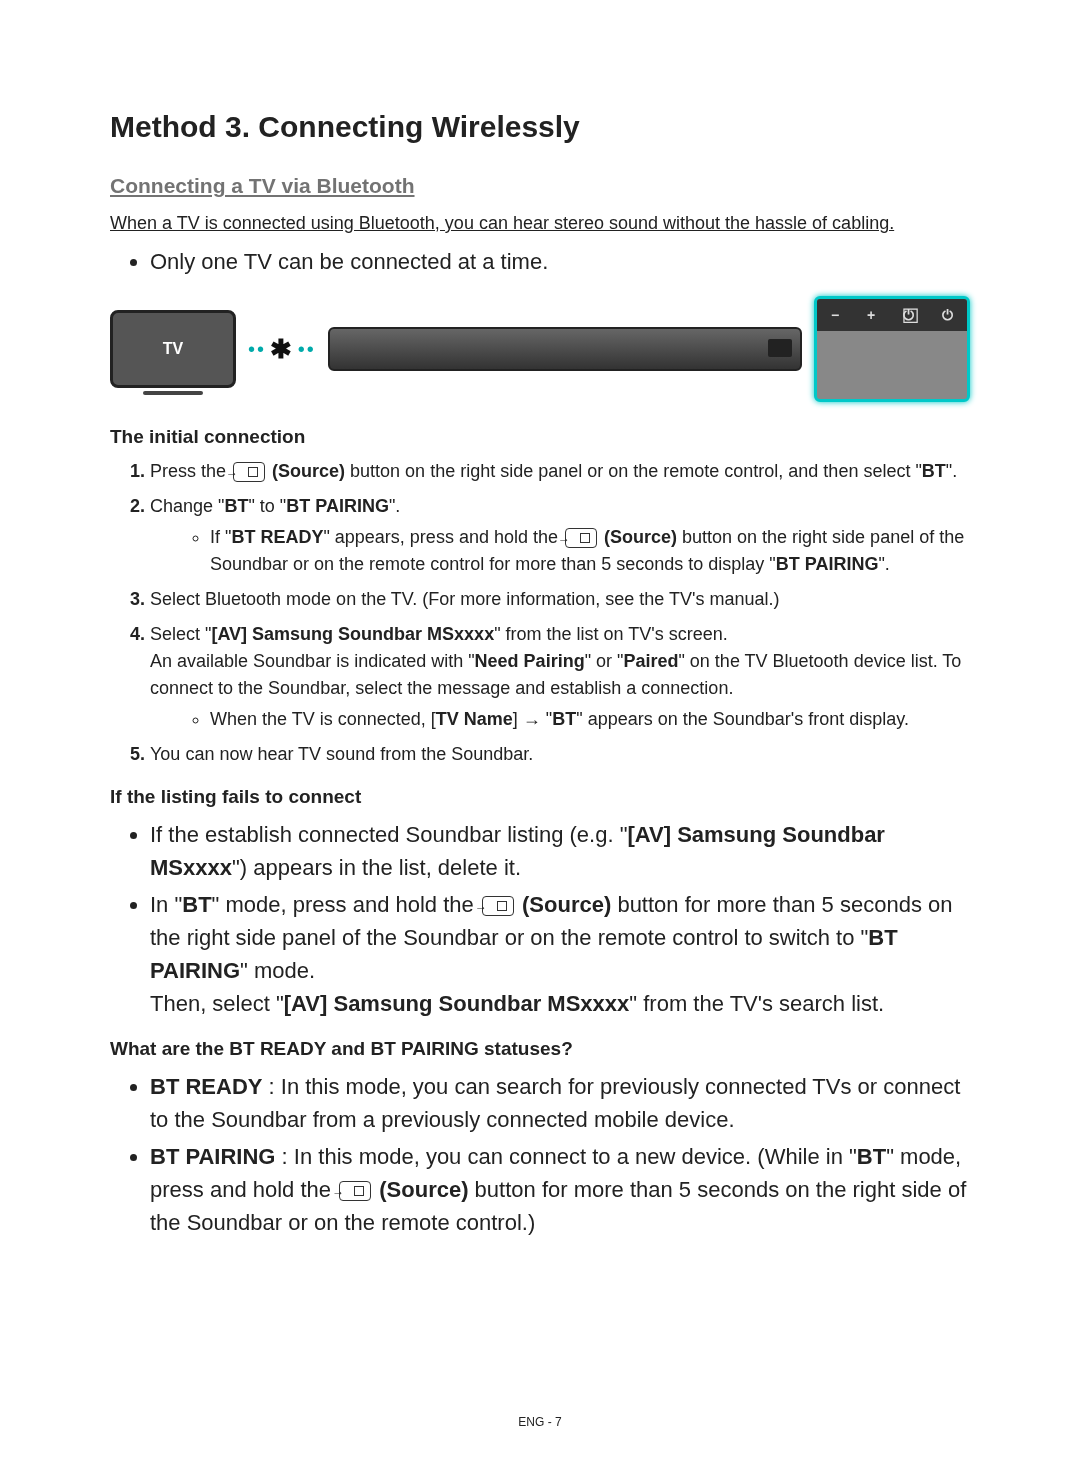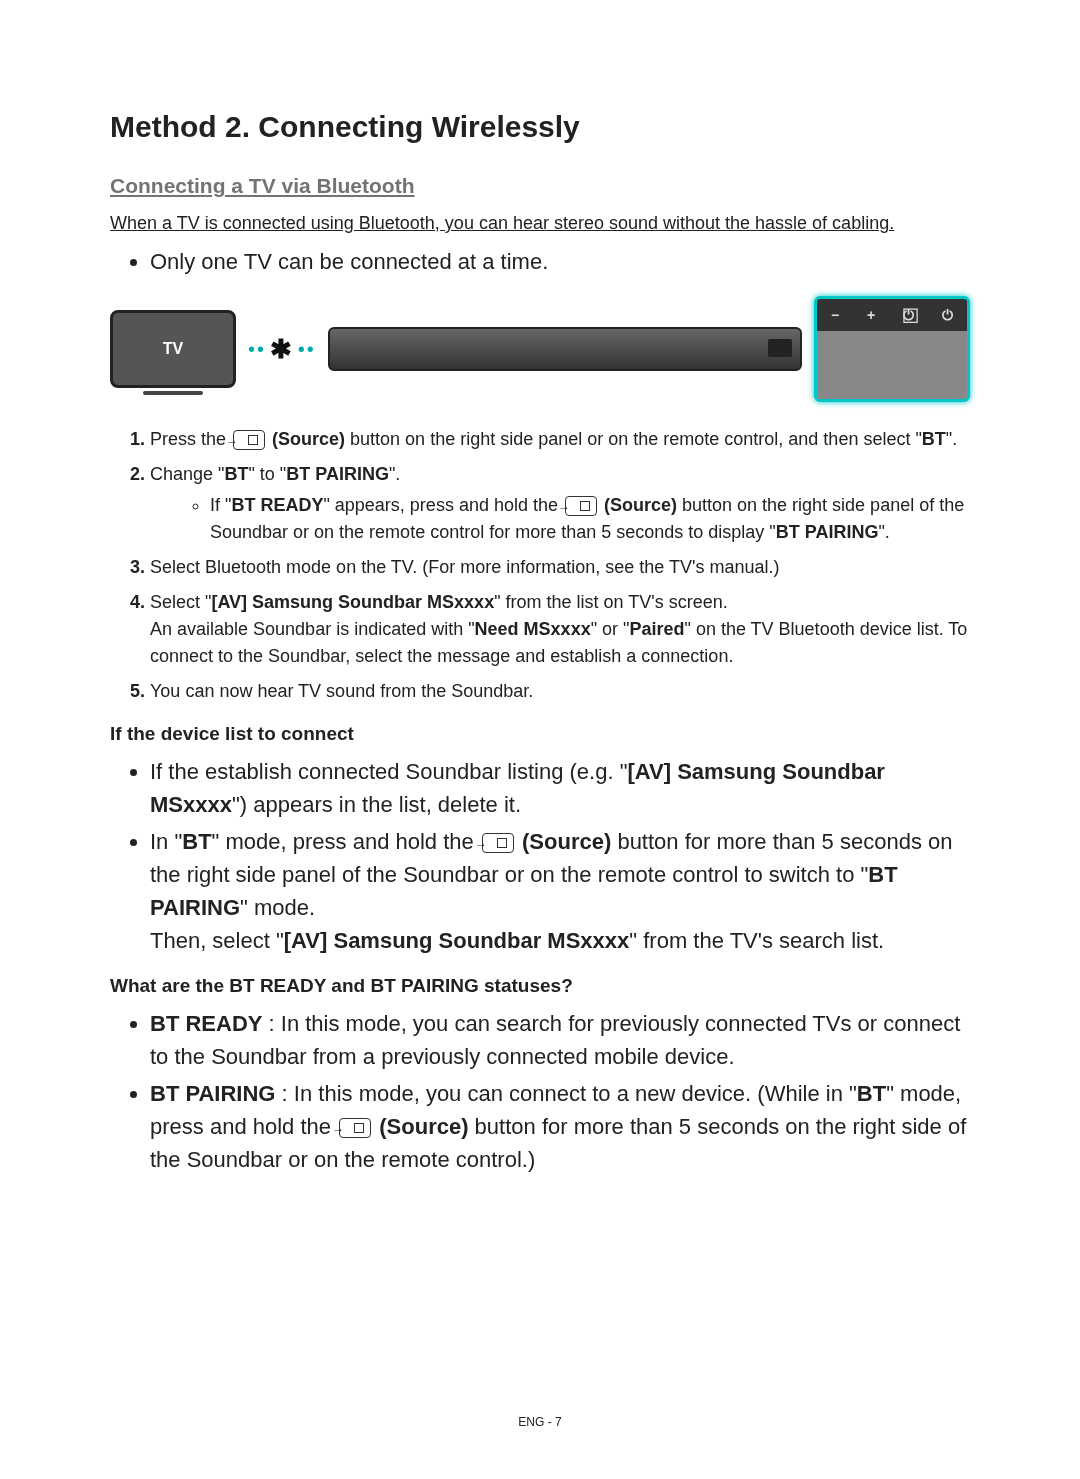--- a/index.html
+++ b/index.html
@@ -92,21 +92,21 @@
   }
   .footer {
     position:absolute; bottom:50px; left:0; right:0; text-align:center; font-size:12px;
   }
 </style>
 </head>
 <body>
 
 <div class="page">
 
-  <h1>Method 2. Connecting Wirelessly</h1>
+  <h1>Method 3. Connecting Wirelessly</h1>
 
   <h2>Connecting a TV via Bluetooth</h2>
 
   <p class="body-text">When a TV is connected using Bluetooth, you can hear stereo sound without the hassle of cabling.</p>
   <ul class="bullet">
     <li>Only one TV can be connected at a time.</li>
   </ul>
 
   <div class="diagram">
     <div class="tv-box">
@@ -122,46 +122,52 @@
     <div class="side-panel">
       <div class="side-panel-top">
         <span>−</span>
         <span>+</span>
         <span>⏻⃞</span>
         <span>⏻</span>
       </div>
     </div>
   </div>
 
+  <h3>The initial connection</h3>
 
   <ol class="steps">
     <li>
       <span>Press the </span><span class="source-icon">
           <span class="source-icon-inner"></span>
         </span><span class="b"> (Source)</span><span> button on the right side panel or on the remote control, and then select "</span><span class="b">BT</span><span>".</span>
     </li>
     <li>
       <span>Change "</span><span class="b">BT</span><span>" to "</span><span class="b">BT PAIRING</span><span>".</span>
       <ul class="sub-bullet">
         <li>
           <span>If "</span><span class="b">BT READY</span><span>" appears, press and hold the </span><span class="source-icon">
               <span class="source-icon-inner"></span>
             </span><span class="b"> (Source)</span><span> button on the right side panel of the Soundbar or on the remote control for more than 5 seconds to display "</span><span class="b">BT PAIRING</span><span>".</span>
         </li>
       </ul>
     </li>
     <li>Select Bluetooth mode on the TV. (For more information, see the TV's manual.)</li>
     <li>
       <span>Select "</span><span class="b">[AV] Samsung Soundbar MSxxxx</span><span>" from the list on TV's screen.</span><br>
-      <span>An available Soundbar is indicated with "</span><span class="b">Need MSxxxx</span><span>" or "</span><span class="b">Paired</span><span>" on the TV Bluetooth device list. To connect to the Soundbar, select the message and establish a connection.</span>
+      <span>An available Soundbar is indicated with "</span><span class="b">Need Pairing</span><span>" or "</span><span class="b">Paired</span><span>" on the TV Bluetooth device list. To connect to the Soundbar, select the message and establish a connection.</span>
+      <ul class="sub-bullet">
+        <li>
+          <span>When the TV is connected, [</span><span class="b">TV Name</span><span>] → "</span><span class="b">BT</span><span>" appears on the Soundbar's front display.</span>
+        </li>
+      </ul>
     </li>
     <li>You can now hear TV sound from the Soundbar.</li>
   </ol>
 
-  <h3>If the device list to connect</h3>
+  <h3>If the listing fails to connect</h3>
   <ul class="bullet">
     <li>
       <span>If the establish connected Soundbar listing (e.g. "</span><span class="b">[AV] Samsung Soundbar MSxxxx</span><span>") appears in the list, delete it.</span>
     </li>
     <li>
       <span>In "</span><span class="b">BT</span><span>" mode, press and hold the </span><span class="source-icon">
           <span class="source-icon-inner"></span>
         </span><span class="b"> (Source)</span><span> button for more than 5 seconds on the right side panel of the Soundbar or on the remote control to switch to "</span><span class="b">BT PAIRING</span><span>" mode.</span><br>
       <span>Then, select "</span><span class="b">[AV] Samsung Soundbar MSxxxx</span><span>" from the TV's search list.</span>
     </li>

